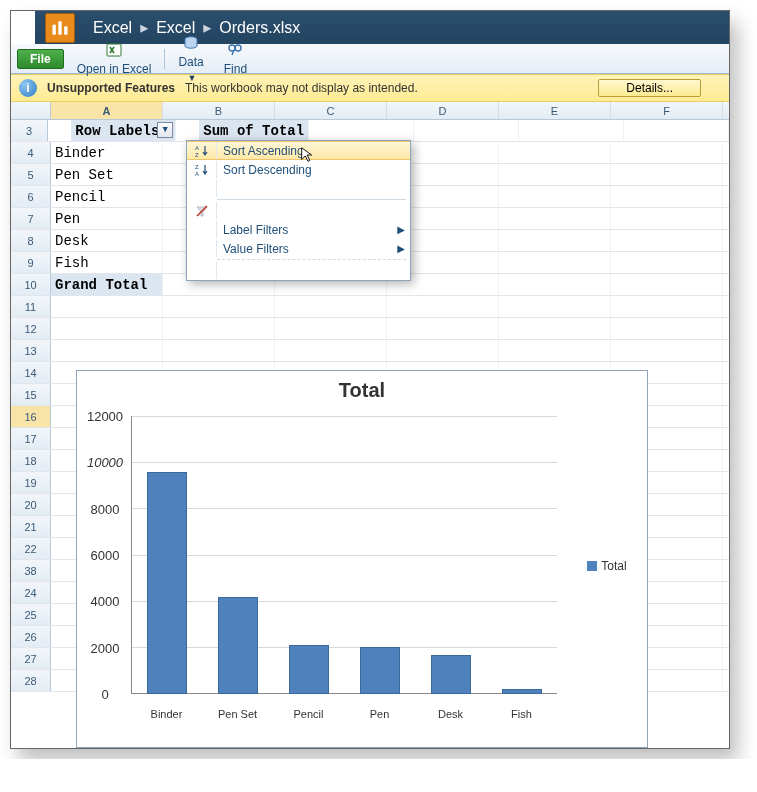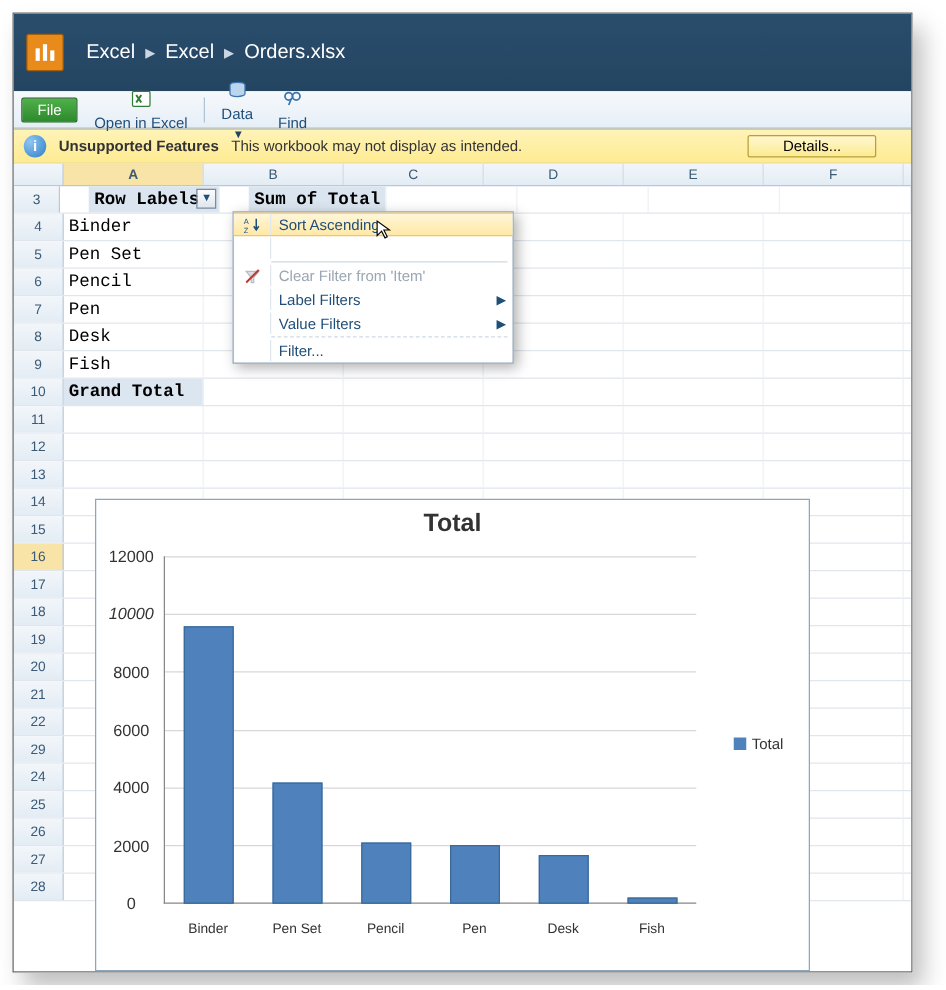--- a/index.html
+++ b/index.html
@@ -1,29 +1,29 @@
 <!DOCTYPE html>
 <html><head>
 <meta charset="utf-8">
 <style>
   * { box-sizing: border-box; margin: 0; padding: 0; }
   body { font-family: "Segoe UI", Tahoma, sans-serif; font-size: 12px; background: #fff; }
   .window { width: 757px; margin: 0; background: #fff; position: relative; }
   .shadow-box { box-shadow: 8px 12px 18px rgba(0,0,0,0.25); margin: 10px; border: 1px solid #666; width: 720px; overflow: hidden; position: relative; }
 
   
-  .titlebar { background: linear-gradient(#2a4d6d 0%, #244561 100%); height: 62px; display: flex; align-items: center; padding: 0 10px; color: #fff; font-size: 16px; }
+  .titlebar { background: linear-gradient(#2a4d6d 0%, #244561 100%); height: 33px; display: flex; align-items: center; padding: 0 10px; color: #fff; font-size: 16px; margin-left: 24px; }
   .titlebar .logo { width: 30px; height: 30px; background: #e88b1a; border: 1px solid #a05d0c; border-radius: 2px; display: flex; align-items: center; justify-content: center; margin-right: 12px; }
   .titlebar .logo svg { width: 20px; height: 20px; }
   .titlebar .crumb { margin: 0 6px; }
   .titlebar .sep { color: #cbd6e2; margin: 0 2px; }
 
   
   .toolbar { background: linear-gradient(#f6f9fc, #e6eef6); height: 30px; border-bottom: 1px solid #9db7cf; display: flex; align-items: center; padding: 0 6px; gap: 6px; }
-  .toolbar .file-btn { background: linear-gradient(#4fb04a,#2e8a2e); color: #fff; border: 1px solid #1d6d1d; padding: 2px 12px; font-weight: normal; border-radius: 2px; font-size: 12px; }
+  .toolbar .file-btn { background: linear-gradient(#4fb04a,#2e8a2e); color: #fff; border: 1px solid #1d6d1d; padding: 2px 12px; font-weight: bold; border-radius: 2px; font-size: 12px; }
   .toolbar .tb-btn { display: inline-flex; align-items: center; gap: 4px; padding: 2px 6px; color: #1f4e79; border: 1px solid transparent; flex-direction: column; }
   .toolbar .divider { width: 1px; height: 20px; background: #b0c4d8; }
   .toolbar .caret { font-size: 9px; color: #214263; margin-left: 2px; }
   .icon16 { width: 16px; height: 16px; display: inline-block; }
 
   
   .notify { background: linear-gradient(#fff3b8,#feeb92); border-top: 1px solid #e5cf66; border-bottom: 1px solid #e5cf66; height: 28px; display: flex; align-items: center; padding: 0 8px; gap: 10px; font-size: 12px; color: #333; }
   .notify .info-icon { width: 18px; height: 18px; border-radius: 50%; background: radial-gradient(circle at 30% 30%, #8fc6f3, #2d7ec4); color: #fff; display: flex; align-items: center; justify-content: center; font-weight: bold; font-size: 12px; }
   .notify .title { font-weight: bold; }
   .notify .details-btn { margin-left: auto; margin-right: 20px; border: 1px solid #b79f3b; background: linear-gradient(#fff7d0,#fceb91); padding: 1px 27px; border-radius: 2px; font-size: 12px; }
@@ -321,21 +321,21 @@
           <div class="row">
             <div class="rowhead">22</div>
             <div class="cell"></div>
             <div class="cell"></div>
             <div class="cell"></div>
             <div class="cell"></div>
             <div class="cell"></div>
             <div class="cell"></div>
           </div>
           <div class="row">
-            <div class="rowhead">29</div>
+            <div class="rowhead">38</div>
             <div class="cell"></div>
             <div class="cell"></div>
             <div class="cell"></div>
             <div class="cell"></div>
             <div class="cell"></div>
             <div class="cell"></div>
           </div>
           <div class="row">
             <div class="rowhead">24</div>
             <div class="cell"></div>
@@ -392,46 +392,54 @@
                 </svg>
           </div>
           <div class="fm-label">Sort Ascending</div>
           <div class="cursor">
             <svg viewBox="0 0 20 20">
                   <path d="M3 2 L3 15 L7 11 L10 17 L12 16 L9 10 L14 10 Z" fill="#fff" stroke="#000" stroke-width="1"></path>
                 </svg>
           </div>
         </div>
         <div class="fm-row">
+          <div class="fm-icon">
+            <svg width="16" height="16" viewBox="0 0 16 16">
+                  <text x="1" y="7" font-size="6" fill="#1f4e79">Z</text>
+                  <text x="1" y="14" font-size="6" fill="#1f4e79">A</text>
+                  <path d="M11 3 v9 M9 9 l2 3 l2 -3" stroke="#1f4e79" fill="none" stroke-width="1.2"></path>
+                </svg>
+          </div>
+          <div class="fm-label">Sort Descending</div>
+        </div>
+        <div class="fm-row">
           <div class="fm-icon"></div>
         </div>
         <div class="fm-sep"></div>
         <div class="fm-row disabled">
           <div class="fm-icon">
             <svg width="16" height="16" viewBox="0 0 16 16">
                   <path d="M3 4 h10 l-4 5 v4 h-2 v-4 z" fill="#dcdfe4" stroke="#b7bdc6"></path>
                   <line x1="3" y1="13" x2="13" y2="3" stroke="#c0392b" stroke-width="1.6"></line>
                 </svg>
           </div>
-          <div class="fm-label">Clear Filter from 'Item'</div>
         </div>
         <div class="fm-row">
           <div class="fm-icon"></div>
           <div class="fm-label">Label Filters</div>
           <div class="fm-arrow">▶</div>
         </div>
         <div class="fm-row">
           <div class="fm-icon"></div>
           <div class="fm-label">Value Filters</div>
           <div class="fm-arrow">▶</div>
         </div>
         <div class="fm-sep-dash"></div>
         <div class="fm-row">
           <div class="fm-icon"></div>
-          <div class="fm-label">Filter...</div>
         </div>
       </div>
 
       <div class="chart-box">
         <div class="chart-title">Total</div>
         <div class="chart-body">
           <div class="plot-area">
             <div class="y-axis" id="y-axis">
                   <div class="y-tick" style="top: 100%;">0</div>
                   <div class="y-tick" style="top: 83.3333%;">2000</div>

